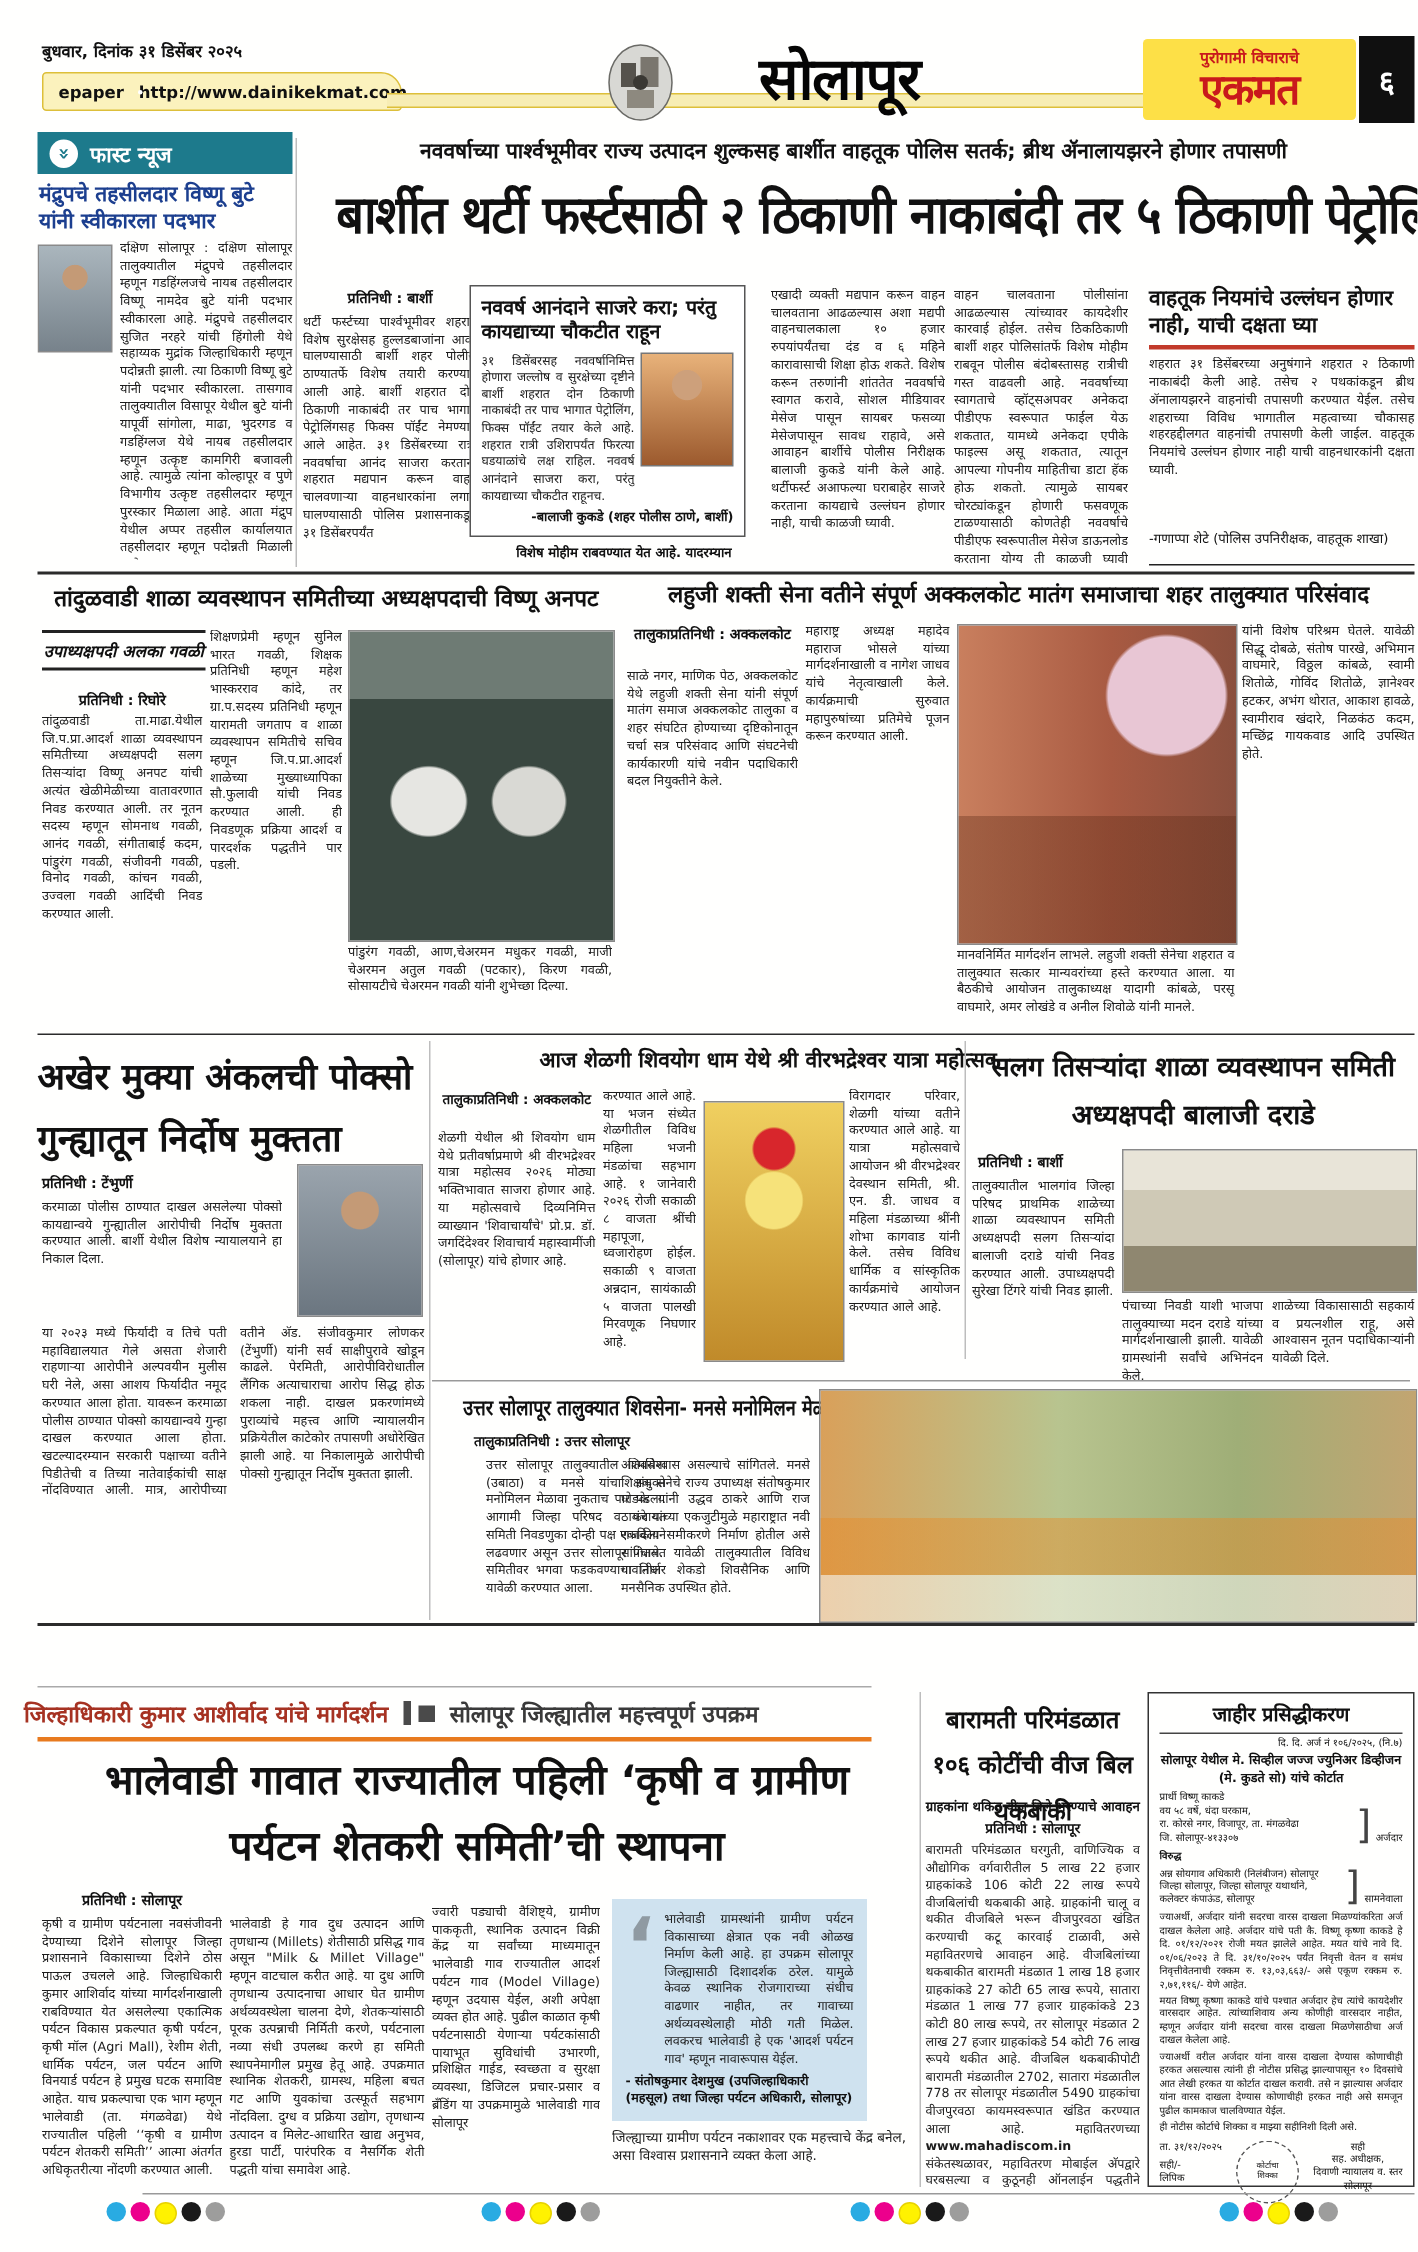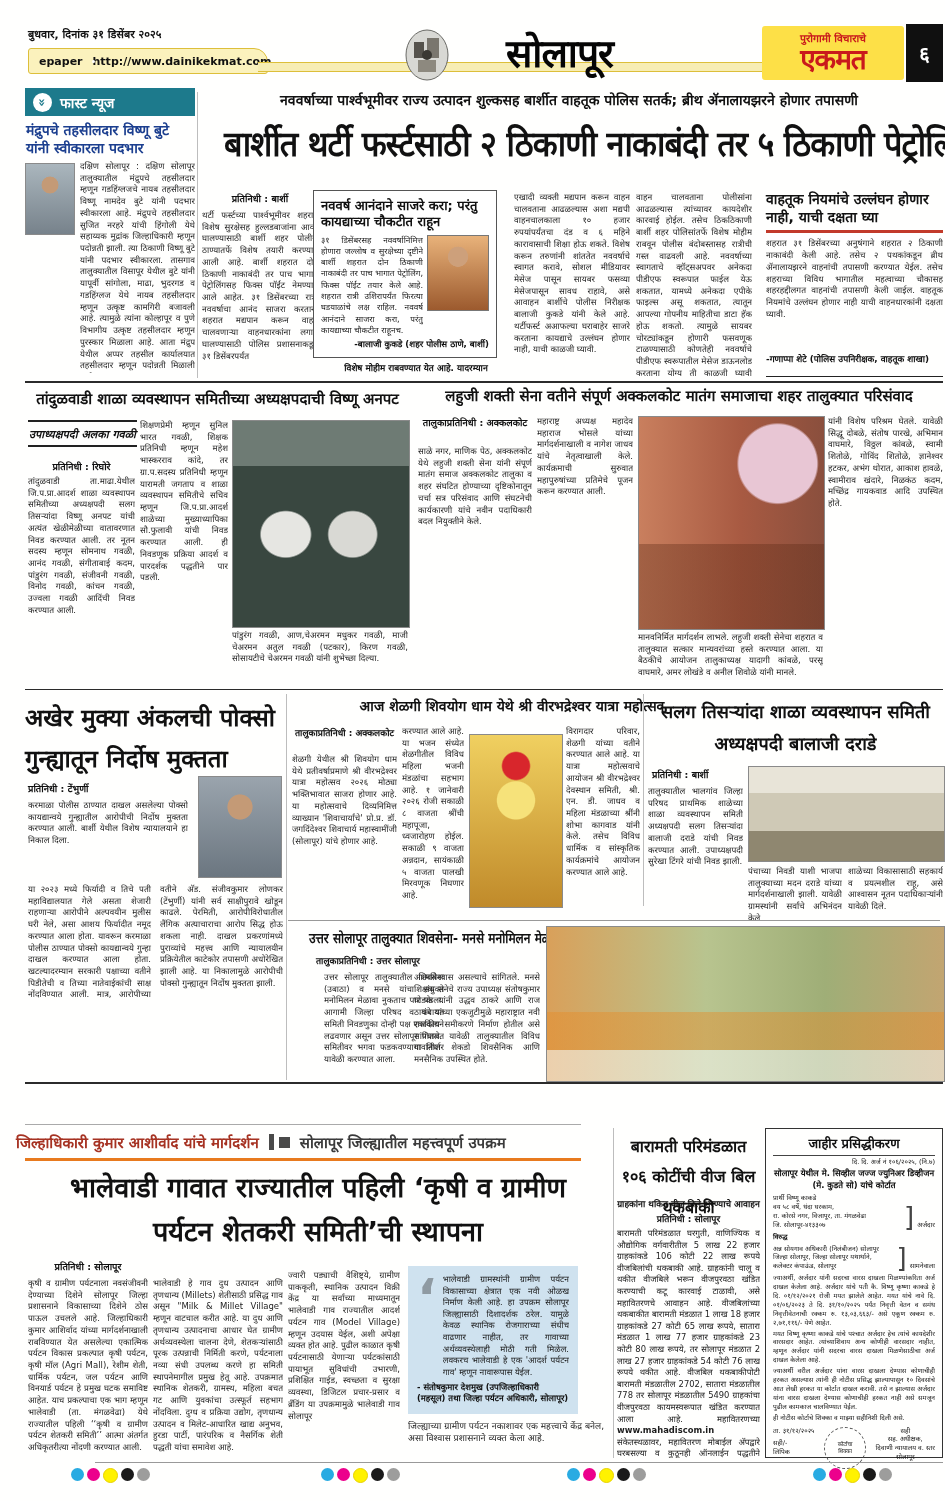--- a/index.html
+++ b/index.html
@@ -90,21 +90,21 @@
   </div>
   <div class="abs" style="left:324px;top:362px;width:184px;font-size:8.8px;font-weight:bold;text-align:center;">विशेष मोहीम राबवण्यात येत आहे. यादरम्यान</div>
 
   <div class="abs j" style="left:514px;top:192px;width:116px;height:184px;">एखादी व्यक्ती मद्यपान करून वाहन चालवताना आढळल्यास अशा मद्यपी वाहनचालकाला १० हजार रुपयांपर्यंतचा दंड व ६ महिने कारावासाची शिक्षा होऊ शकते. विशेष करून तरुणांनी शांततेत नववर्षाचे स्वागत करावे, सोशल मीडियावर मेसेज पासून सायबर फसव्या मेसेजपासून सावध राहावे, असे आवाहन बार्शीचे पोलीस निरीक्षक बालाजी कुकडे यांनी केले आहे. थर्टीफर्स्ट अआफल्या घराबाहेर साजरे करताना कायद्याचे उल्लंघन होणार नाही, याची काळजी घ्यावी.</div>
   <div class="abs j" style="left:636px;top:192px;width:116px;height:184px;">वाहन चालवताना पोलीसांना आढळल्यास त्यांच्यावर कायदेशीर कारवाई होईल. तसेच ठिकठिकाणी बार्शी शहर पोलिसांतर्फे विशेष मोहीम राबवून पोलीस बंदोबस्तासह रात्रीची गस्त वाढवली आहे. नववर्षाच्या स्वागताचे व्हॉट्सअपवर अनेकदा पीडीएफ स्वरूपात फाईल येऊ शकतात, यामध्ये अनेकदा एपीके फाइल्स असू शकतात, त्यातून आपल्या गोपनीय माहितीचा डाटा हॅक होऊ शकतो. त्यामुळे सायबर चोरट्यांकडून होणारी फसवणूक टाळण्यासाठी कोणतेही नववर्षाचे पीडीएफ स्वरूपातील मेसेज डाऊनलोड करताना योग्य ती काळजी घ्यावी घेण्याचे आवाहन केले आहे.</div>
 
   <div class="abs rbox" style="left:766px;top:190px;width:177px;height:187px;">
     <div style="font-size:14px;font-weight:bold;line-height:1.3;">वाहतूक नियमांचे उल्लंघन होणार नाही, याची दक्षता घ्या</div>
     <div class="redrule"></div>
     <div class="j" style="height:112px;">शहरात ३१ डिसेंबरच्या अनुषंगाने शहरात २ ठिकाणी नाकाबंदी केली आहे. तसेच २ पथकांकडून ब्रीथ ॲनालायझरने वाहनांची तपासणी करण्यात येईल. तसेच शहराच्या विविध भागातील महत्वाच्या चौकासह शहरहद्दीलगत वाहनांची तपासणी केली जाईल. वाहतूक नियमांचे उल्लंघन होणार नाही याची वाहनधारकांनी दक्षता घ्यावी.</div>
-    <div style="font-size:8.8px;font-weight:bold;margin-top:3px;">-गणाप्पा शेटे (पोलिस उपनिरीक्षक, वाहतूक शाखा)</div>
+    <div style="font-size:8.8px;font-weight:normal;margin-top:3px;">-गणाप्पा शेटे (पोलिस उपनिरीक्षक, वाहतूक शाखा)</div>
   </div>
 
   <div class="vrule" style="left:197px;top:92px;height:286px;"></div>
 
   <div class="abs" style="left:25px;top:88px;width:170px;height:290px;">
     <div class="fn-head">
       <span class="fn-badge">
           <span>»</span>
         </span>
       <span>फास्ट न्यूज</span>

